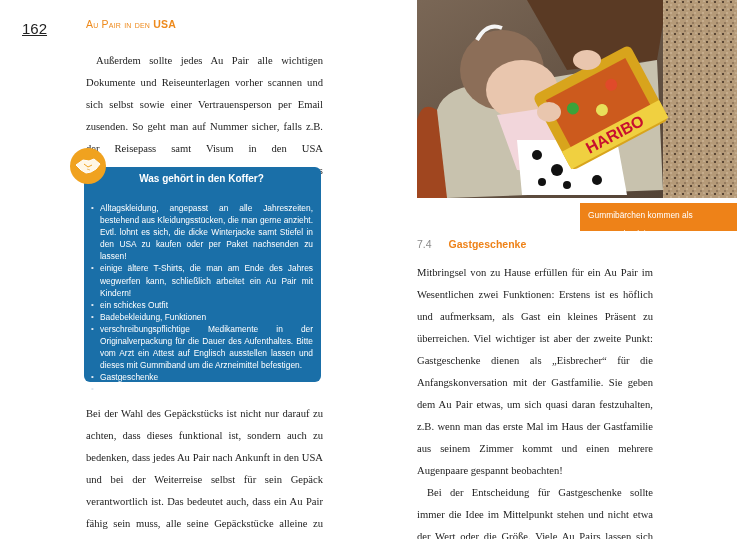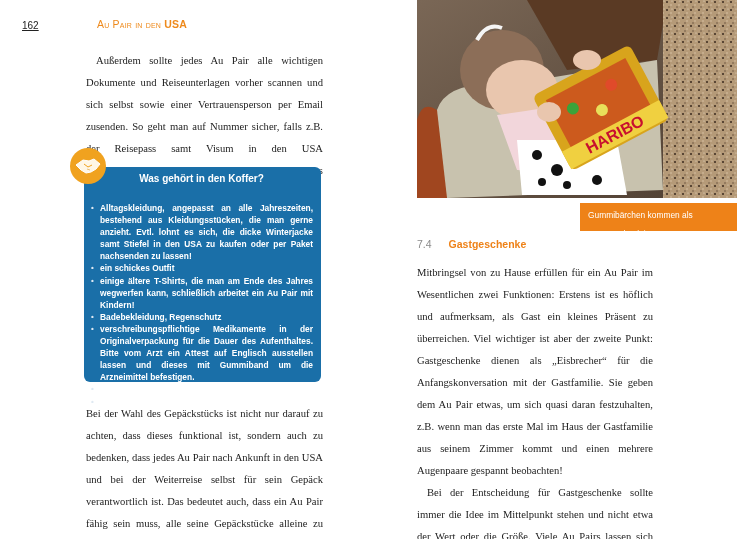--- a/index.html
+++ b/index.html
@@ -5,26 +5,26 @@
   * { box-sizing: border-box; margin: 0; padding: 0; }
   html, body { width: 737px; height: 539px; overflow: hidden; background: #ffffff; }
   body { position: relative; font-family: "Liberation Serif", serif; color: #1a1a1a; }
 
   .page { position: absolute; top: 0; height: 539px; background: #fff; }
   .page-left { left: 0; width: 370px; }
   .page-right { left: 370px; width: 367px; }
 
   .page-number {
     position: absolute; left: 22px; top: 20px;
-    font-family: "Liberation Sans", sans-serif; font-size: 10px; color: #222; text-decoration: underline;
+    font-family: "Liberation Sans", sans-serif; font-size: 15px; color: #222; text-decoration: underline;
   }
   .running-head {
     position: absolute; left: 86px; top: 18px;
     font-family: "Liberation Sans", sans-serif; font-size: 10.5px;
-    color: #ee8a1c; letter-spacing: 0.2px; font-variant: small-caps; margin-left: 11px;
+    color: #ee8a1c; letter-spacing: 0.2px; font-variant: small-caps;
   }
   .running-head b { font-weight: bold; font-variant: normal; }
 
   .body-text {
     position: absolute; font-size: 10.6px; line-height: 22px;
     text-align: justify; hyphens: manual; color: #1c1c1c;
   }
   .body-text p { text-indent: 0; }
   .body-text p.indent { text-indent: 10px; }
 
@@ -39,21 +39,20 @@
     font-family: "Liberation Sans", sans-serif; color: #fff;
   }
   .infobox-title {
     text-align: center; font-weight: bold; font-size: 10px; line-height: 13px;
     margin-bottom: 17px;
   }
   .infobox ul { list-style: none; }
   .infobox li {
     position: relative; padding-left: 10px; font-size: 8.4px; line-height: 12.1px;
     text-align: justify;
-    font-weight: bold;
   }
   .infobox li::before {
     content: "\2022"; position: absolute; left: 1px; top: 0; font-size: 8px; color: #dfe9f2;
   }
   .icon-badge {
     position: absolute; left: 70px; top: 148px; width: 36px; height: 36px;
     border-radius: 50%; background: #f0a21f; z-index: 2;
     display: flex; align-items: center; justify-content: center;
   }
 
@@ -91,23 +90,23 @@
       <path d="M2 10 L9 5 L15 6 L20 4 L26 9 L22 14 L17 17 L12 18 L7 15 Z" fill="#fff7e6" stroke="#ffffff" stroke-width="1"></path>
       <path d="M10 9 L14 12 L18 10" fill="none" stroke="#f0a21f" stroke-width="1"></path>
       <path d="M13 14 L16 15" fill="none" stroke="#e0b060" stroke-width="0.8"></path>
     </svg>
   </div>
 
   <div class="infobox">
     <div class="infobox-title">Was gehört in den Koffer?</div>
     <ul>
       <li>Alltagskleidung, angepasst an alle Jahreszeiten, bestehend aus Kleidungsstücken, die man gerne anzieht. Evtl. lohnt es sich, die dicke Winterjacke samt Stiefel in den USA zu kaufen oder per Paket nachsenden zu lassen!</li>
+      <li>einige ältere T-Shirts, die man am Ende des Jahres wegwerfen kann, schließlich arbeitet ein Au Pair mit Kindern!</li>
       <li>ein schickes Outfit</li>
-      <li>einige ältere T-Shirts, die man am Ende des Jahres wegwerfen kann, schließlich arbeitet ein Au Pair mit Kindern!</li>
-      <li>Badebekleidung, Regenschutz</li>
+      <li>Badebekleidung, Funktionen</li>
       <li>verschreibungspflichtige Medikamente in der Originalverpackung für die Dauer des Aufenthaltes. Bitte vom Arzt ein Attest auf Englisch ausstellen lassen und dieses mit Gummiband um die Arzneimittel befestigen.</li>
       <li>Gastgeschenke</li>
       <li>evtl. Adapter</li>
     </ul>
   </div>
 
   <div class="body-text para-bottom">
     <p>Bei der Wahl des Gepäckstücks ist nicht nur darauf zu achten, dass dieses funktional ist, sondern auch zu bedenken, dass jedes Au Pair nach Ankunft in den USA und bei der Weiterreise selbst für sein Gepäck verantwortlich ist. Das bedeutet auch, dass ein Au Pair fähig sein muss, alle seine Gepäckstücke alleine zu tragen bzw. fortzubewegen. Auch dies spricht für ein gezieltes Aus- anstatt Einpacken!</p>
   </div>
 </div>

